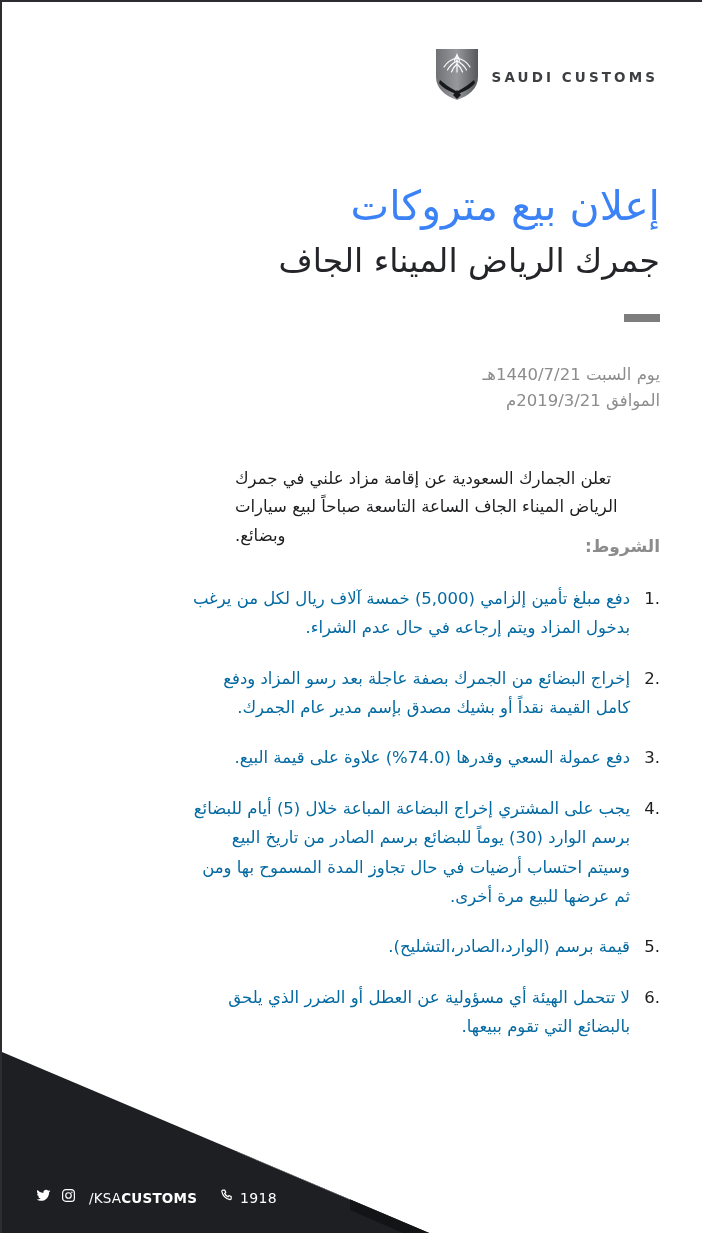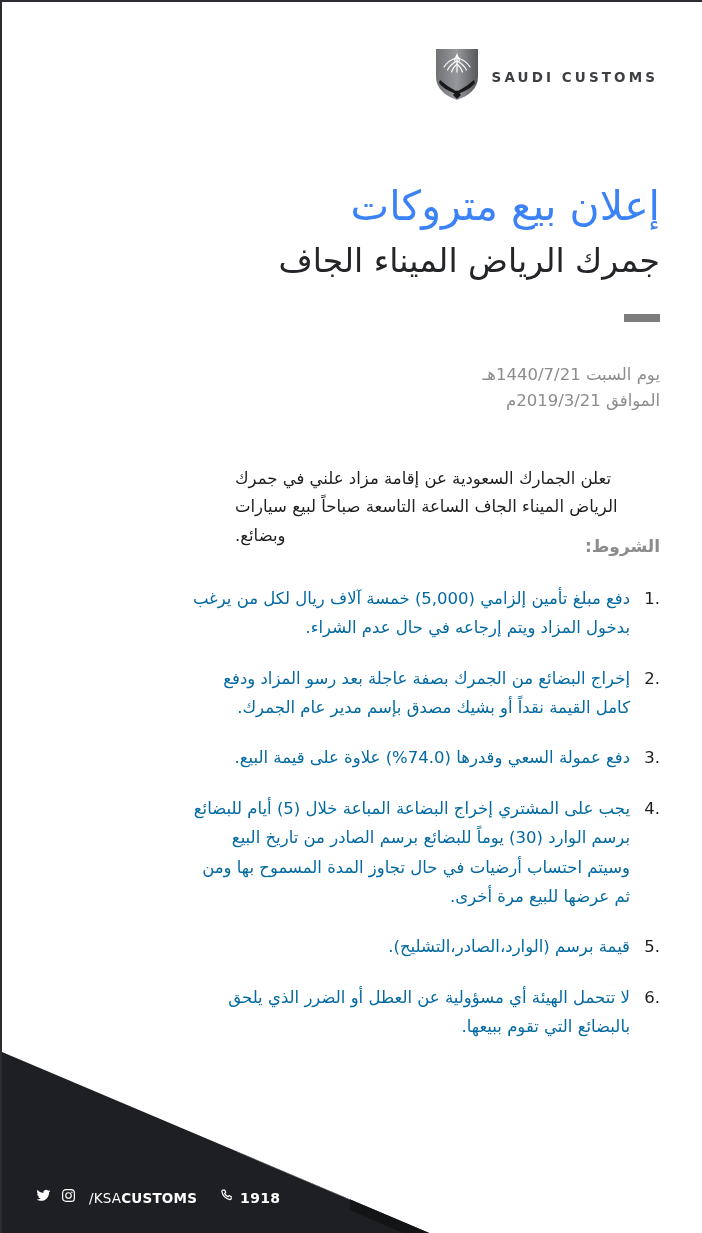--- a/index.html
+++ b/index.html
@@ -206,21 +206,21 @@
   .social-handle .bold { font-weight: bold; }
   .phone-group {
     display: flex;
     flex-direction: row;
     align-items: center;
     gap: 6px;
   }
   .phone-num {
     color: #ffffff;
     font-size: 14px;
-    font-weight: bold;
+    font-weight: normal;
     letter-spacing: 0.3px;
   }
   .ico { display: block; }
 </style>
 </head>
 <body>
 
 <div class="page">
 
   <div class="logo-row">

